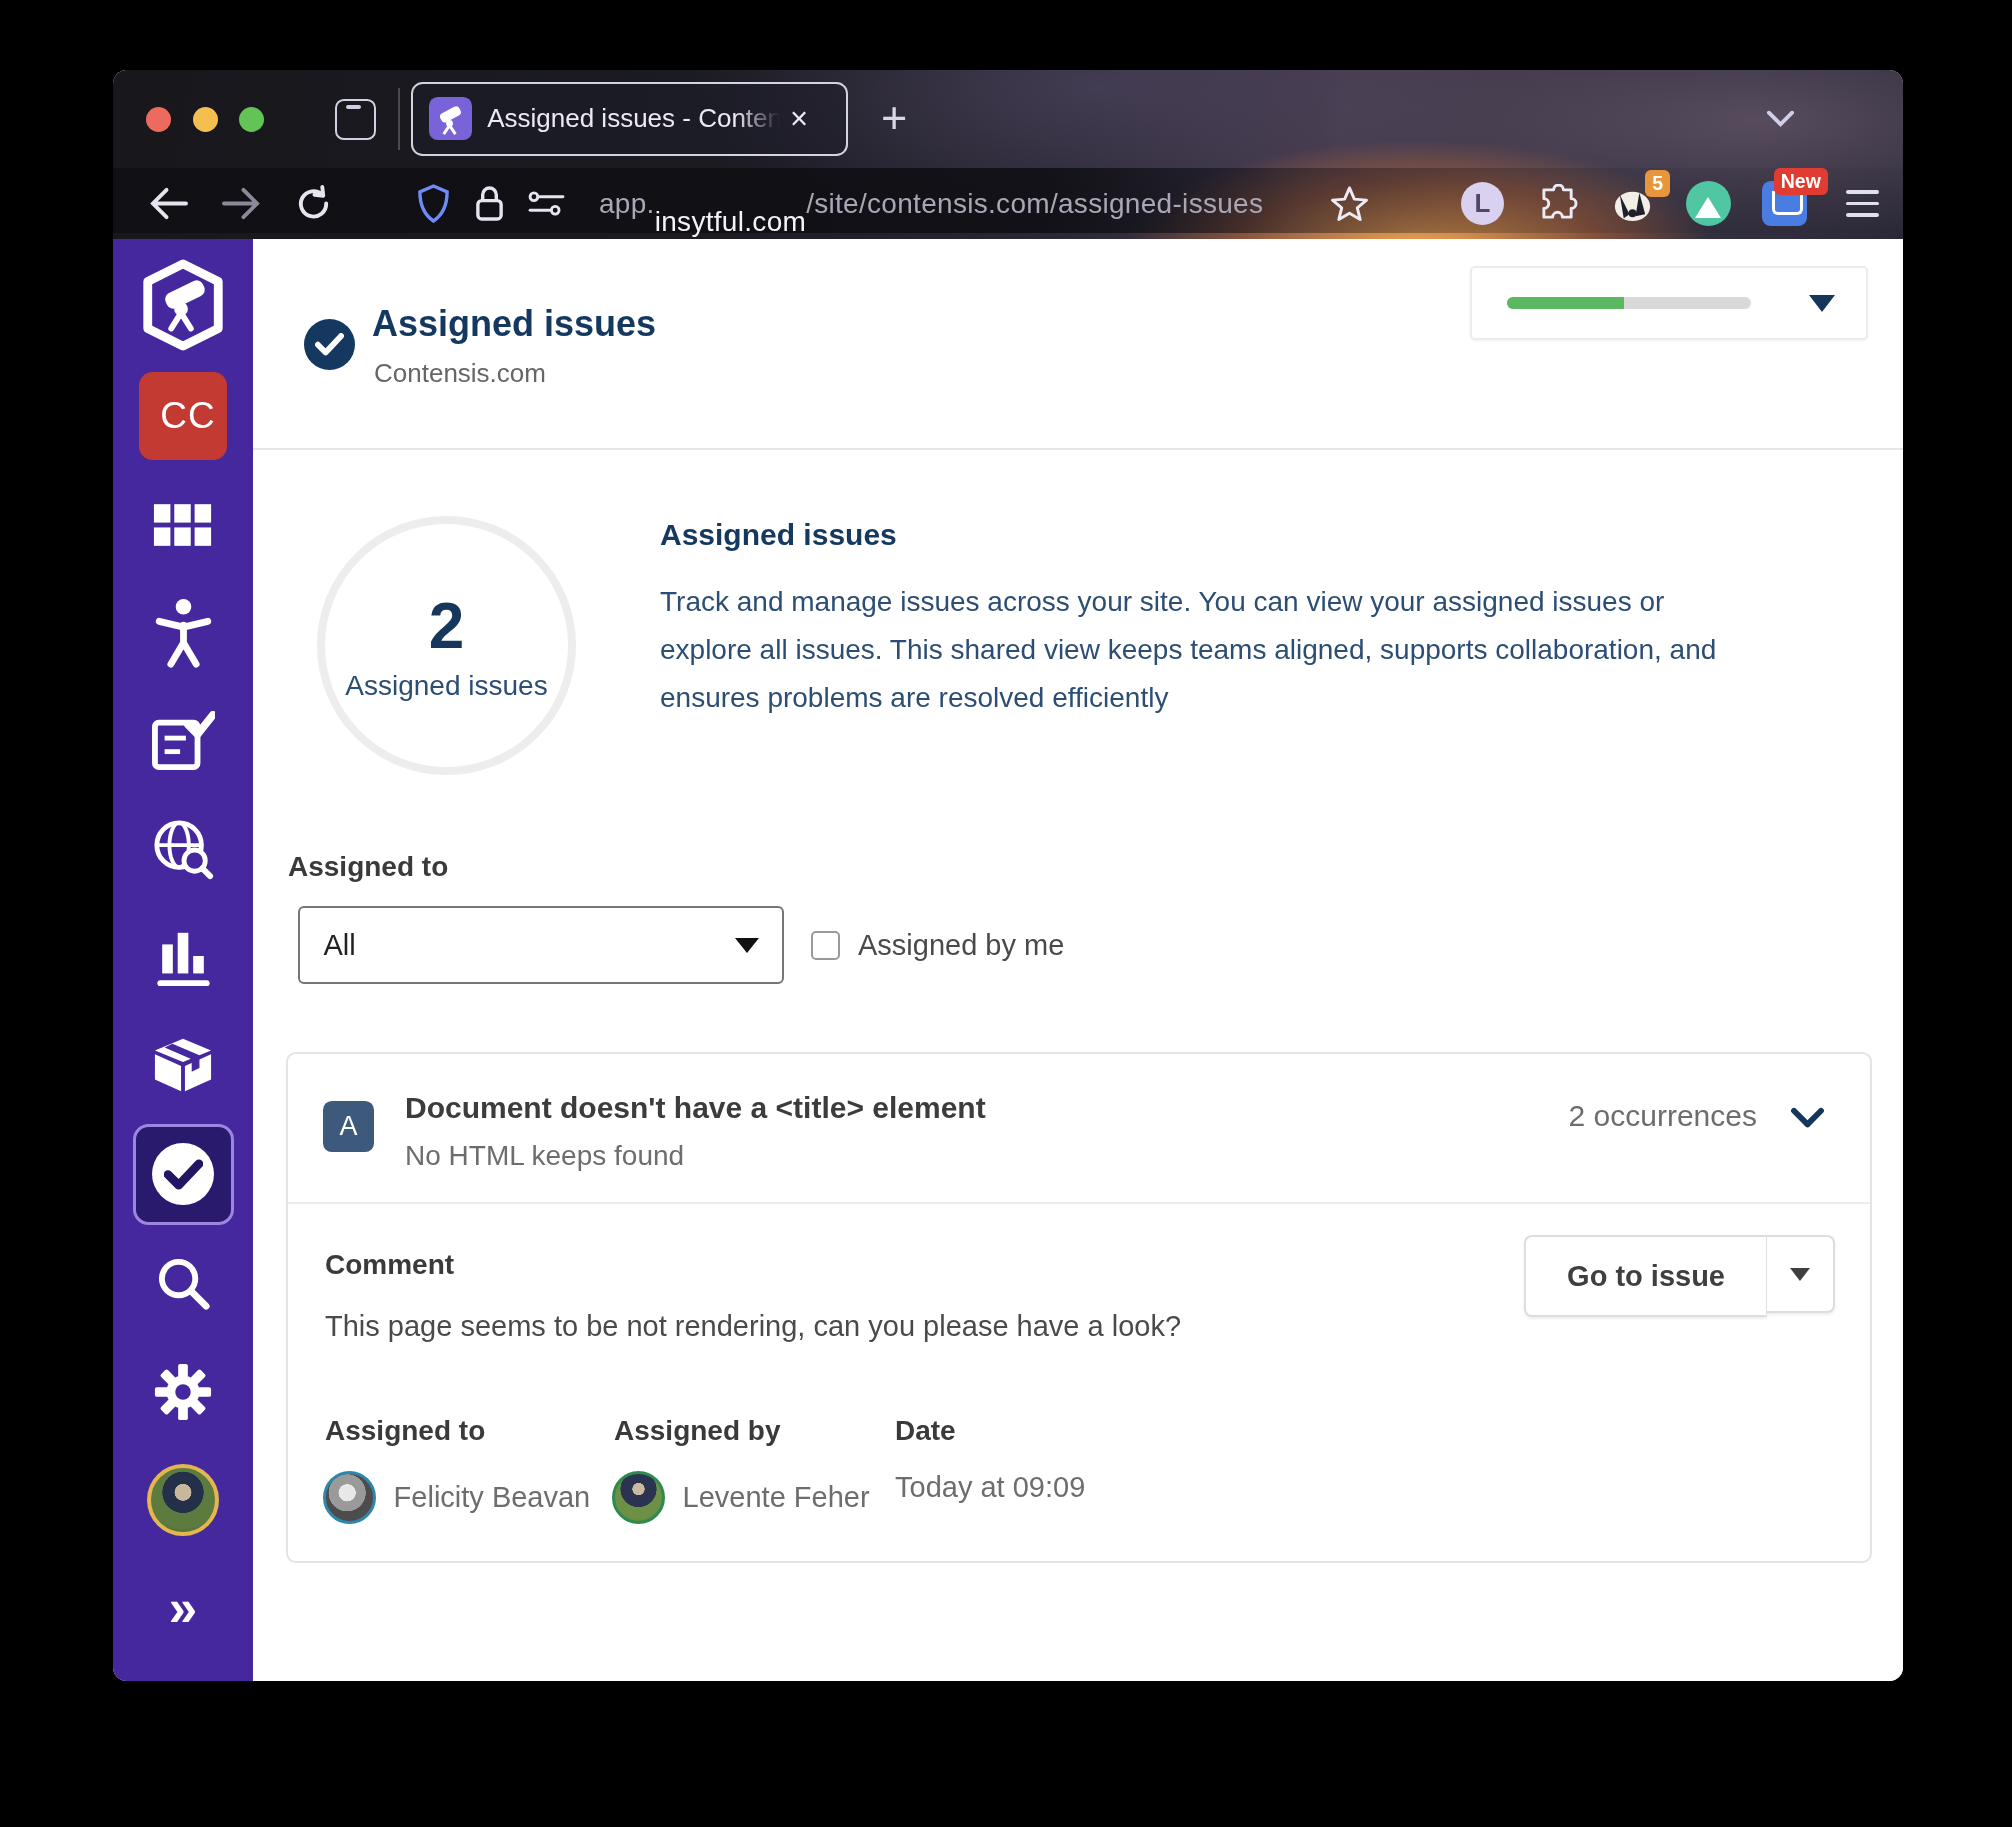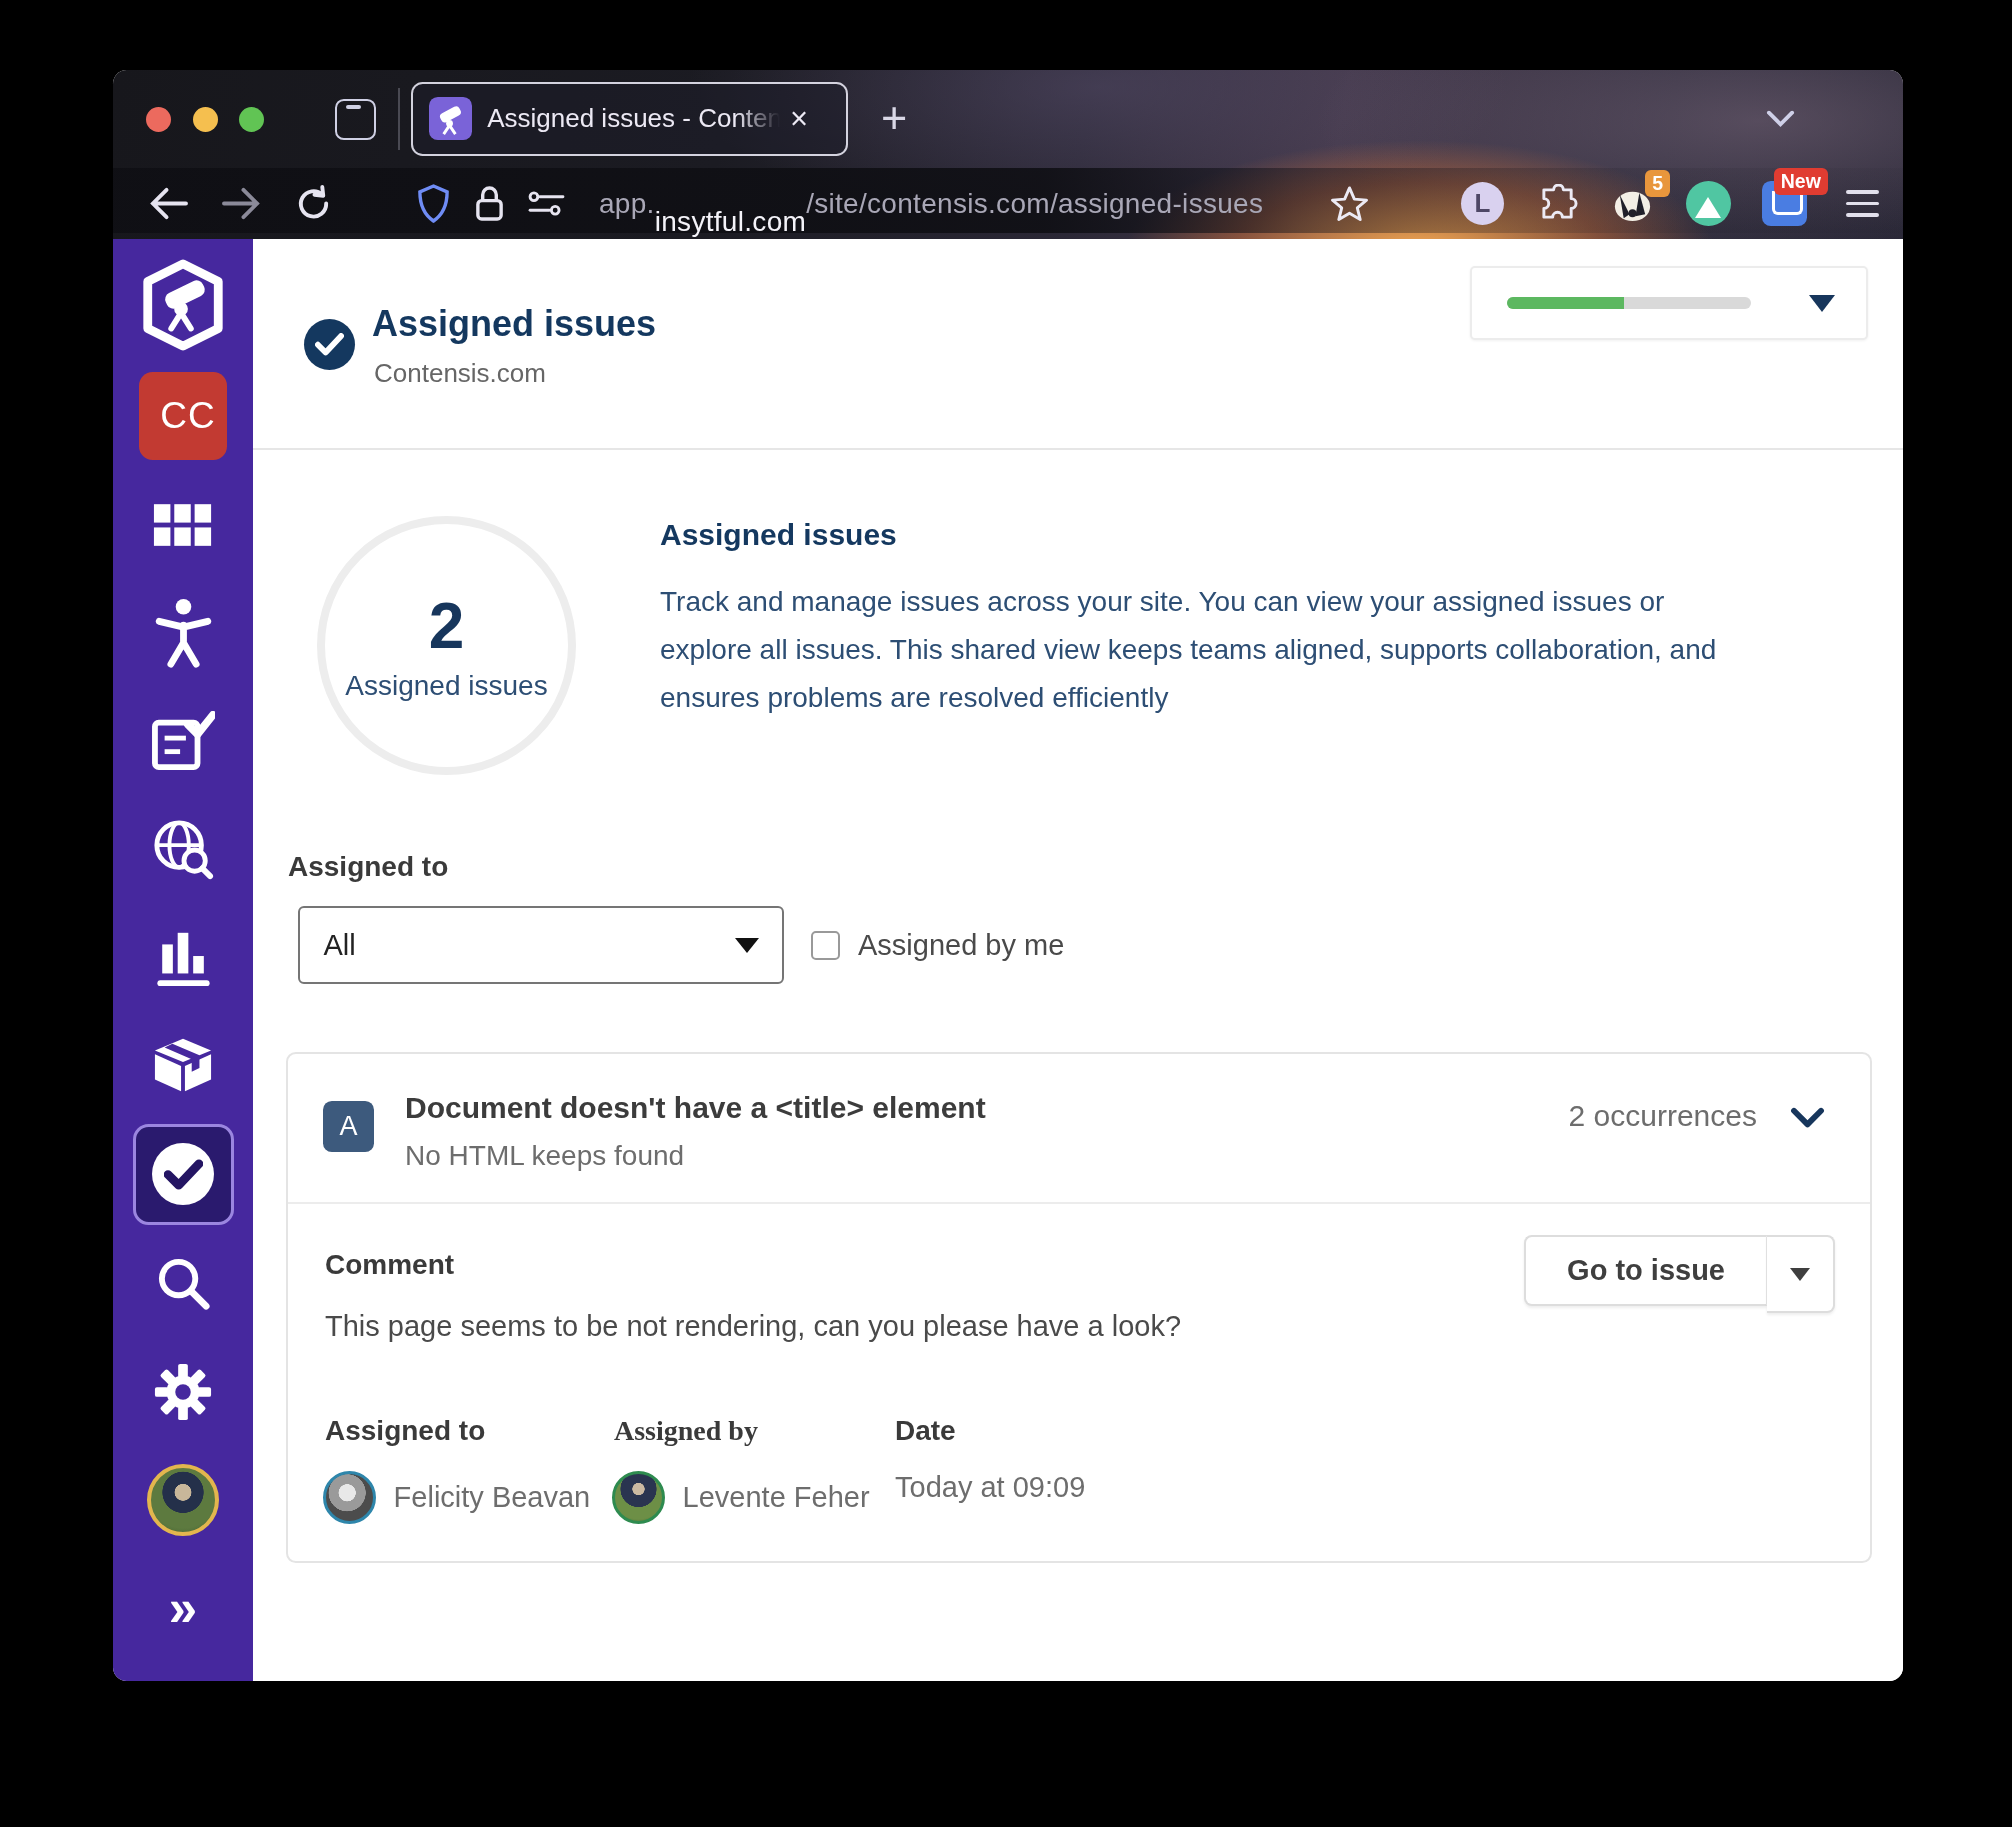--- a/index.html
+++ b/index.html
@@ -80,21 +80,21 @@
   .card { position:absolute; left:33px; top:813px; width:1586px; height:511px; border:2px solid #e4e4e4; border-radius:9.8px; background:#fff; }
   .grade { position:absolute; left:35px; top:47px; width:51px; height:51px; border-radius:8.8px; background:#3d5a7d; color:#fff; font-size:27px; display:flex; align-items:center; justify-content:center; }
   .issue-title { position:absolute; left:117px; top:37px; font-size:30px; font-weight:bold; color:#3c3c3c; }
   .issue-sub { position:absolute; left:117px; top:86px; font-size:28px; color:#6d6d6d; }
   .occurrences { position:absolute; right:113px; top:45px; font-size:30px; color:#6d6d6d; }
   .card-chevron { position:absolute; right:41px; top:51px; }
   .card-div { position:absolute; left:0; top:148px; width:100%; height:2px; background:#ececec; }
   .comment-label { position:absolute; left:37px; top:195px; font-size:28px; font-weight:bold; color:#3a3a3a; }
   .comment-text { position:absolute; left:37px; top:256px; font-size:29px; color:#4a4a4a; }
   .btn-group { position:absolute; right:35px; top:181px; display:flex; }
-  .btn-main { height:71px; padding:0 41px; background:#fff; border:2px solid #ddd; border-right:1px solid #e6e6e6; border-radius:7.8px 0 0 7.8px; font-size:29px; font-weight:bold; color:#3f3f3f; display:flex; align-items:center; box-shadow:0 2px 2.9px rgba(0,0,0,.07); }
+  .btn-main { height:82px; padding:0 41px; background:#fff; border:2px solid #ddd; border-right:1px solid #e6e6e6; border-radius:7.8px 0 0 7.8px; font-size:29px; font-weight:bold; color:#3f3f3f; display:flex; align-items:center; box-shadow:0 2px 2.9px rgba(0,0,0,.07); }
   .btn-arrow { width:68px; height:78px; background:#fff; border:2px solid #ddd; border-left:none; border-radius:0 7.8px 7.8px 0; display:flex; align-items:center; justify-content:center; box-shadow:0 2px 2.9px rgba(0,0,0,.07); }
   .btn-arrow i { width:0; height:0; border-left:10.7px solid transparent; border-right:10.7px solid transparent; border-top:13.7px solid #3f3f3f; }
   .col-head { position:absolute; top:361px; font-size:28px; font-weight:bold; color:#3a3a3a; }
   .col-val { position:absolute; top:417px; display:flex; align-items:center; gap:17.6px; font-size:29px; color:#6d6d6d; }
   .avi { width:53px; height:53px; border-radius:50%; }
   .avi-felicity { border:3.9px solid #2e86ab; background:radial-gradient(circle at 45% 40%, #e8e8e8 0 22%, #9a9a9a 23% 48%, #4c4c4c 49% 75%, #777 100%); }
   .avi-levente { border:3.9px solid #2e8b4f; background:radial-gradient(circle at 50% 32%, #cbb9a2 0 15%, #2a3450 16% 45%, #6d8f46 46% 75%, #48632f 100%); }
 </style>
 </head>
 <body>
@@ -366,21 +366,21 @@
         <div class="comment-text">This page seems to be not rendering, can you please have a look?</div>
 
         <div class="btn-group">
           <div class="btn-main">Go to issue</div>
           <div class="btn-arrow">
               <i></i>
             </div>
         </div>
 
         <div class="col-head" style="left:37px;">Assigned to</div>
-        <div class="col-head" style="left:326px;font-family:Liberation Serif, serif;">Assigned by</div>
+        <div class="col-head" style="left:326px;">Assigned by</div>
         <div class="col-head" style="left:607px;">Date</div>
 
         <div class="col-val" style="left:35px;">
           <div class="avi avi-felicity"></div>
           <span>Felicity Beavan</span>
         </div>
         <div class="col-val" style="left:324px;">
           <div class="avi avi-levente"></div>
           <span>Levente Feher</span>
         </div>

